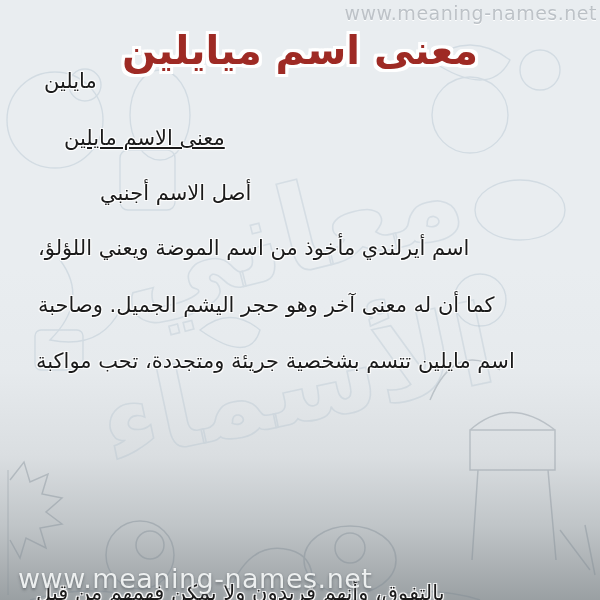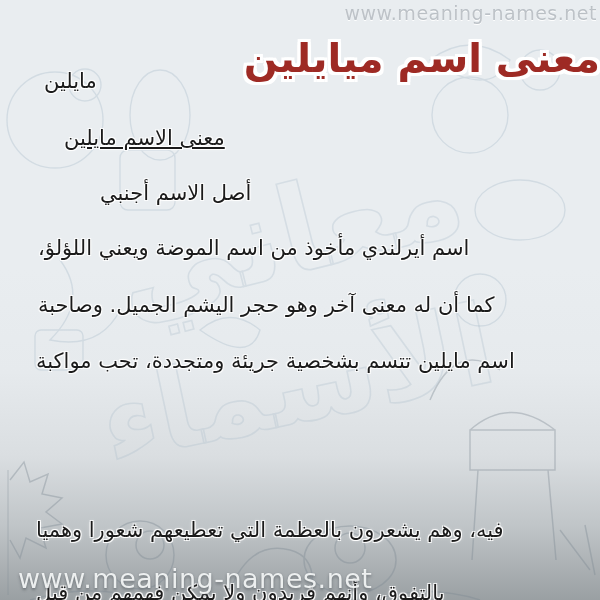--- a/index.html
+++ b/index.html
@@ -17,21 +17,22 @@
     z-index:0;pointer-events:none;
   }
   .watermark-top{
     position:absolute;top:2px;right:3px;z-index:1;
     font-size:19px;letter-spacing:.5px;
     color:rgba(168,175,182,.75);
     text-shadow:0 1px 0 rgba(255,255,255,.9);
     white-space:nowrap;
   }
   .title{
-    position:absolute;top:8px;left:0;width:100%;z-index:2;
+    position:absolute;top:0;left:0;width:100%;z-index:2;
+    text-align:center;
     font-size:40px;font-weight:bold;
     color:#9e2a24;
     direction:rtl;white-space:nowrap;
     text-shadow:
       -3px -3px 0 #fff, 3px -3px 0 #fff, -3px 3px 0 #fff, 3px 3px 0 #fff,
       -3px 0 0 #fff, 3px 0 0 #fff, 0 -3px 0 #fff, 0 3px 0 #fff,
       0 0 5px #fff;
   }
   .line{
     position:absolute;z-index:2;
@@ -104,18 +105,17 @@
   <div class="watermark-top">www.meaning-names.net</div>
 
   <h1 class="title">معنى اسم ميايلين</h1>
 
   <div class="line l1">مايلين</div>
   <div class="line l2">معنى الاسم مايلين</div>
   <div class="line l3">أصل الاسم أجنبي</div>
   <div class="line l4">اسم أيرلندي مأخوذ من اسم الموضة ويعني اللؤلؤ،</div>
   <div class="line l5">كما أن له معنى آخر وهو حجر اليشم الجميل. وصاحبة</div>
   <div class="line l6">اسم مايلين تتسم بشخصية جريئة ومتجددة، تحب مواكبة</div>
-  <div class="line l9">فيه، وهم يشعرون بالعظمة التي تعطيعهم شعورا وهميا</div>
   <div class="line l10">بالتفوق، وأنهم فريدون ولا يمكن فهمهم من قبل</div>
 
   <div class="watermark-bottom">www.meaning-names.net</div>
 
 </div>
 
 </body></html>

